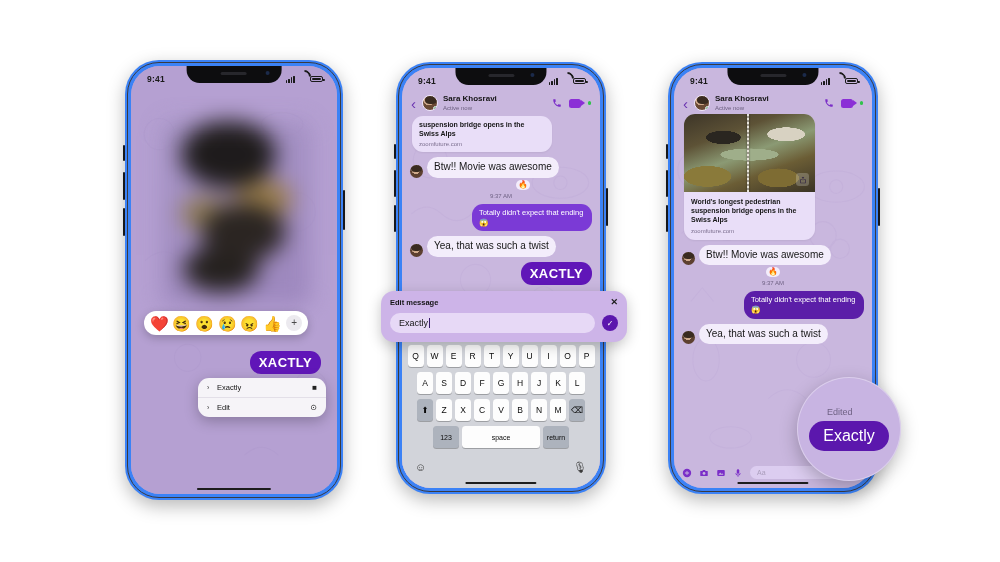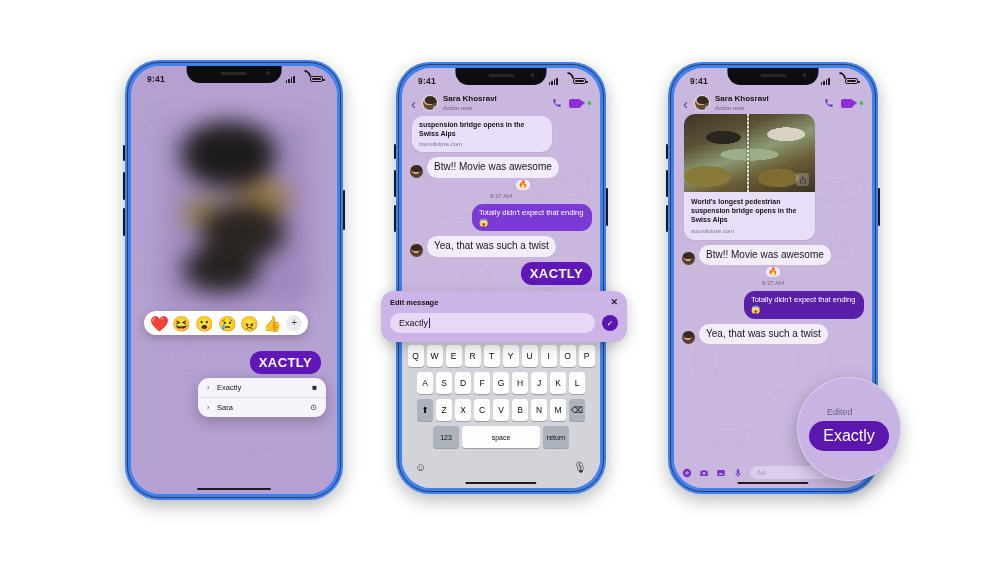--- a/index.html
+++ b/index.html
@@ -380,21 +380,21 @@
       </div>
 
       <div class="ctxmenu" style="left:67px; top:312px; width:128px;">
         <div class="ctxitem">
           <span class="chev">›</span>
           <span class="lbl">Exactly</span>
           <span class="ic">■</span>
         </div>
         <div class="ctxitem">
           <span class="chev">›</span>
-          <span class="lbl">Sara</span>
+          <span class="lbl">Edit</span>
           <span class="ic">⊙</span>
         </div>
       </div>
 
       <div class="homebar"></div>
     </div>
   </div>
 
   <div class="phone" style="left:396px; top:62px; width:210px; height:432px;">
     <div class="btn-side" style="left:-2px; top:82px; width:2px; height:15px;"></div>

